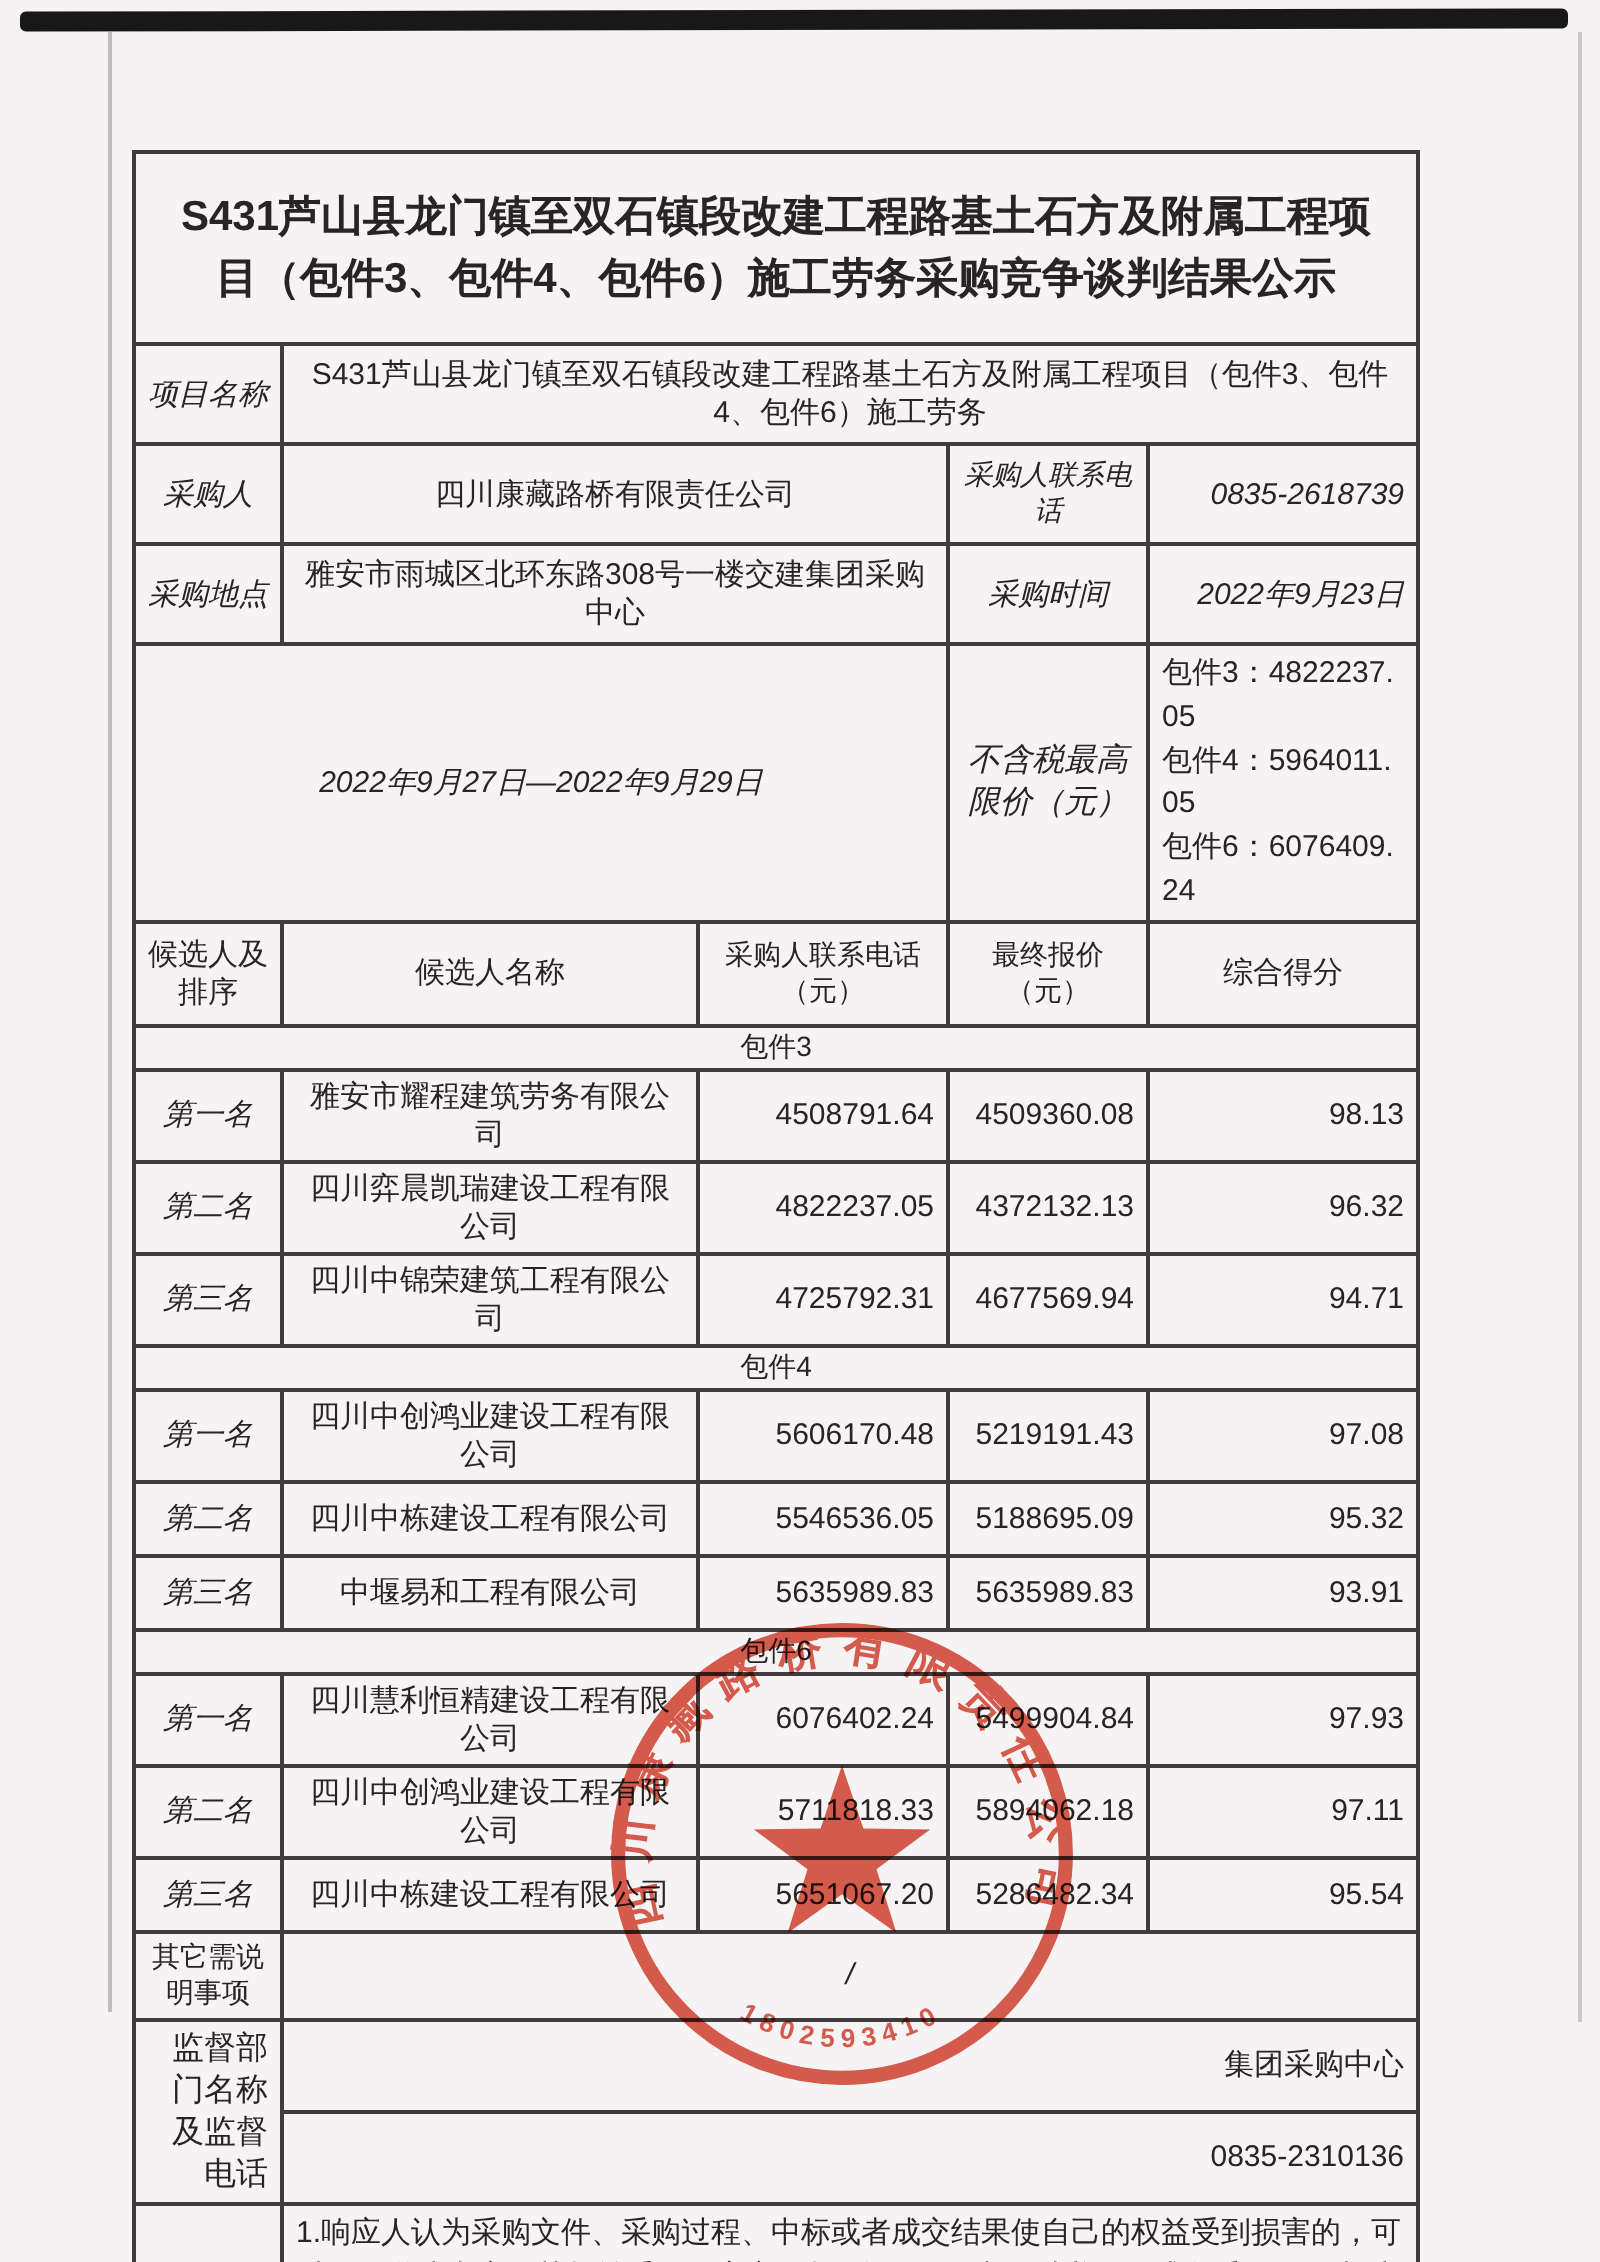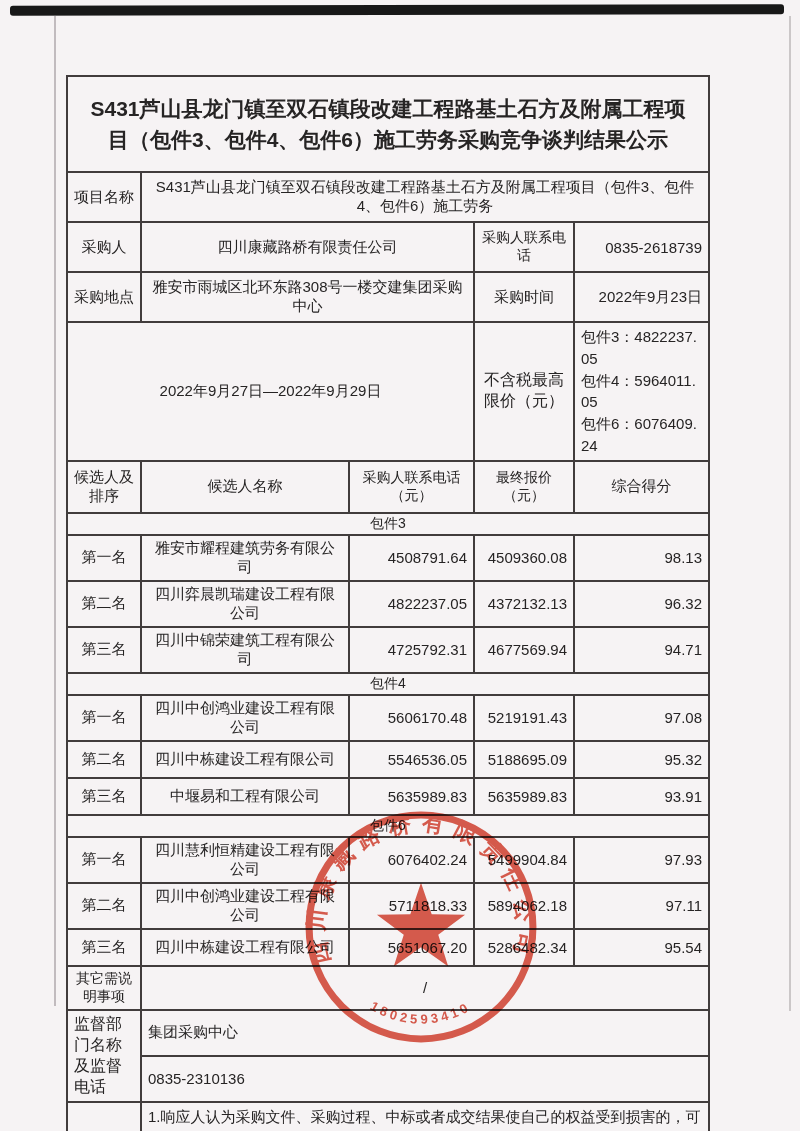--- a/index.html
+++ b/index.html
@@ -33,22 +33,22 @@
     word-break:break-all;
     overflow:hidden;
   }
   tr.r-title td{height:68px;font-size:21px;font-weight:bold;text-align:center;line-height:1.5;padding:13px 14px;}
   tr.r-info td{height:42px;}
   tr.r-dates td{height:56px;}
   tr.r-chead td{height:44px;text-align:center;}
   tr.r-section td{height:15px;text-align:center;font-size:14px;padding:1px;margin-top:16px;}
   tr.r-rank td{height:29px;}
   tr.r-other td{height:24px;}
-  tr.r-sup td{height:22px;text-align:left;}
-  .c{text-align:center;}
+  tr.r-sup td{height:22px;text-align:right;}
+  .c{text-align:center;font-style:italic;}
   .lbl{text-align:center;}
   .num{text-align:right;font-size:14px;}
   .small-list{font-size:12.5px;line-height:1.45;text-align:left;padding:2px 4px;margin-left:11px;}
   .notes{font-size:14px;line-height:1.5;white-space:pre-line;text-align:left;padding:6px 10px;vertical-align:top;}
   .notes-lbl{text-align:center;}
   .sup-phone-cell{position:relative;}
   .scan-wide-line{
     position:absolute;top:-2px;left:-142px;width:800px;height:2px;
     background:rgba(110,104,107,.55);pointer-events:none;
   }

